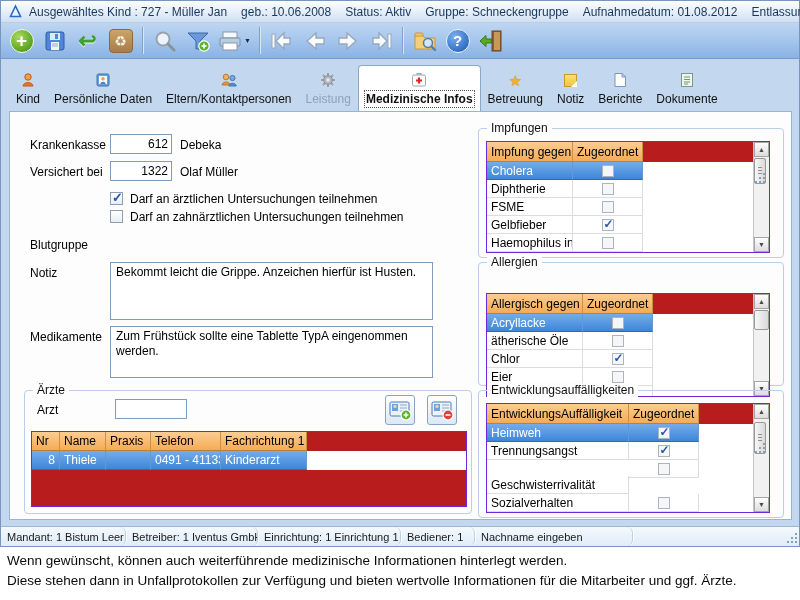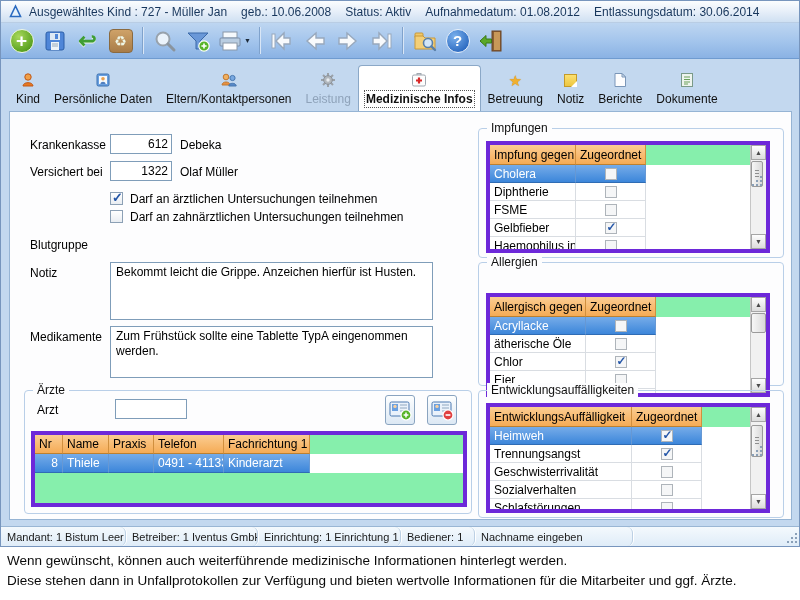--- a/index.html
+++ b/index.html
@@ -65,21 +65,21 @@
         display:inline-block; position:absolute; }
   .cb.inline { position:relative; }
   .cb.checked::after { content:"\2713"; position:absolute; left:1px; top:-3px; font-size:13px; font-weight:bold; color:#2456a8; }
   .cb.small { width:12px; height:12px; border-color:#aeb4ba; background:#f5f6f7; }
   .cb.small.checked::after { left:1px; top:-3px; font-size:12px; }
 
   .gbox { position:absolute; border:1px solid #b9cfe8; border-radius:4px; }
   .gbox .legend { position:absolute; top:-8px; left:8px; background:#fdfdfe; padding:0 4px; font-size:12px; color:#101010; white-space:nowrap; }
 
   
-  .gtable { position:absolute; background:#86efac; border:4px solid #6d28d9; overflow:hidden; }
+  .gtable { position:absolute; background:#b91c1c; border:1px solid #6d28d9; overflow:hidden; }
   .ghead, .grow { display:flex; }
   .hcell { background:linear-gradient(#fbcd92,#f5ab55); border-right:1px solid #d08f3e; border-bottom:1px solid #bc8030;
            font-size:12px; color:#000; padding:2px 0 0 4px; height:19px; white-space:nowrap; overflow:hidden; }
   .rhcell { height:20px; padding-top:3px; }
   .grow { background:#fff; }
   .gcell { border-right:1px solid #d9dde2; border-bottom:1px solid #d9dde2; font-size:12px; padding:2px 0 0 4px;
            height:19px; white-space:nowrap; overflow:hidden; }
   .rcell { height:18px; }
   .grow.selected .gcell { background:linear-gradient(#76ace9,#3c86da); color:#fff;
                           border-right-color:#6698d4; border-bottom-color:#2f6cb4; }
@@ -117,20 +117,21 @@
 
 <div class="window">
 
   <div class="titlebar">
     <svg class="appicon" viewBox="0 0 15 15">
         <path d="M2.5 12.5 L7.5 2 L12.5 12.5 Z" fill="#e8f3fc" stroke="#2a6ac0" stroke-width="1.6"></path>
       </svg>
     <span class="title-part">Ausgewähltes Kind : 727 - Müller Jan</span>
     <span class="title-part">geb.: 10.06.2008</span>
     <span class="title-part">Status: Aktiv</span>
+    <span class="title-part">Gruppe: Schneckengruppe</span>
     <span class="title-part">Aufnahmedatum: 01.08.2012</span>
     <span class="title-part">Entlassungsdatum: 30.06.2014</span>
 
   </div>
 
   <div class="toolbar">
     <div class="tbtn">
         <span class="round-ic ic-new">+</span>
       </div>
     <div class="tbtn">
@@ -497,21 +498,21 @@
                 <span class="cb small inline checked"></span>
               </div>
           </div>
           <div class="grow">
             <div class="gcell rcell" style="width:142px;">Trennungsangst</div>
             <div class="gcell rcell ccell" style="width:70px;">
                 <span class="cb small inline checked"></span>
               </div>
           </div>
           <div class="grow">
-            <div class="gcell rcell" style="width:142px;">Geschwisterrivalität</div>
+            <div class="gcell rcell" style="width:142px;margin-top:16px;">Geschwisterrivalität</div>
             <div class="gcell rcell ccell" style="width:70px;">
                 <span class="cb small inline"></span>
               </div>
           </div>
           <div class="grow">
             <div class="gcell rcell" style="width:142px;">Sozialverhalten</div>
             <div class="gcell rcell ccell" style="width:70px;">
                 <span class="cb small inline"></span>
               </div>
           </div>

